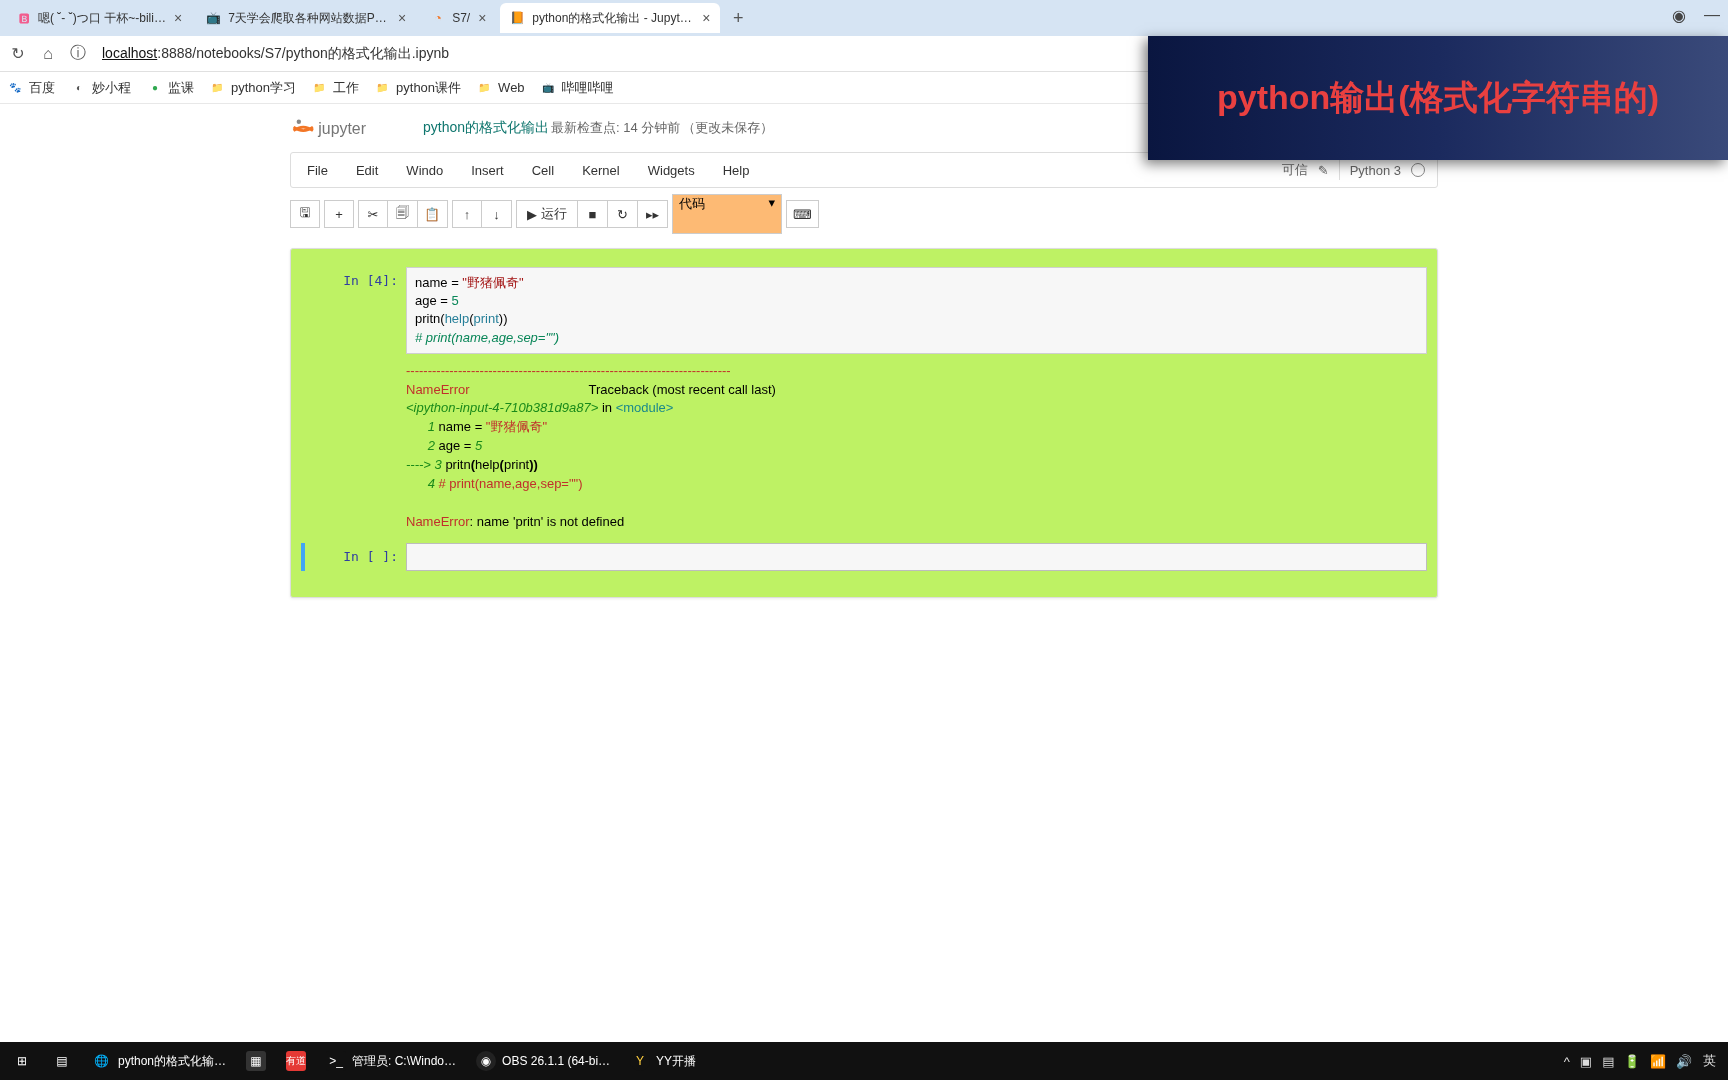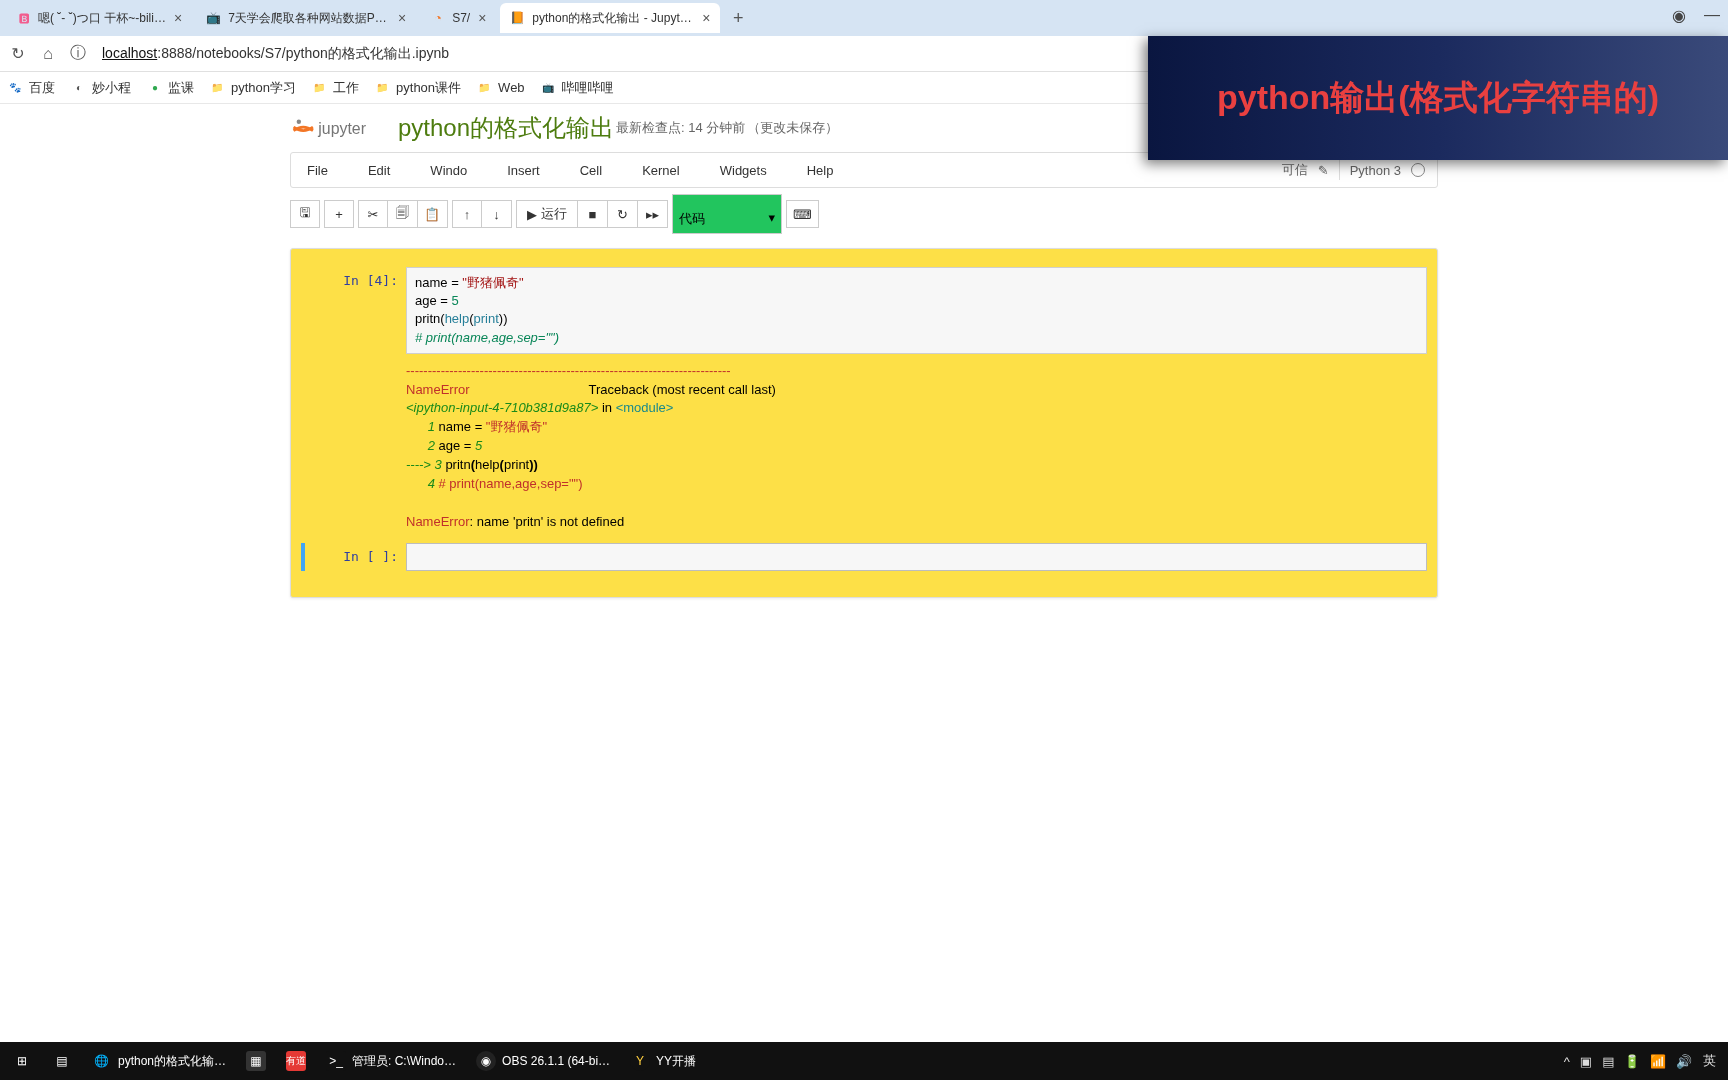--- a/index.html
+++ b/index.html
@@ -29,41 +29,41 @@
 
 
 .overlay { position: absolute; right: 0; top: 36px; width: 580px; height: 124px; background: linear-gradient(to right,#0a1640,#1b2a5e,#3a4a7a); display: flex; align-items: center; justify-content: center; box-shadow: -4px 4px 12px rgba(0,0,0,0.5); }
 .overlay .txt { font-size: 34px; color: #e94040; font-weight: bold; white-space: nowrap; overflow: hidden; }
 
 
 .jup-container { width: 1148px; margin: 0 auto; }
 .jup-header { display: flex; align-items: center; height: 48px; padding: 4px 0; gap: 2px; }
 .jup-logo { width: 106px; height: 28px; display: flex; align-items: center; }
 .jup-logo svg { height: 28px; }
-.jup-title { font-size: 24px; color: #4d7c0f; }
+.jup-title { font-size: 14px; color: #0f766e; margin-left: 25px; }
 .jup-checkpoint { font-size: 13px; color: #666; }
 
 
 .jup-menu { border: 1px solid #ddd; border-radius: 3px; display: flex; align-items: center; height: 36px; padding: 0 4px; justify-content: space-between; }
-.jup-menu .menus { display: flex; gap: 16px; }
+.jup-menu .menus { display: flex; gap: 4px; }
 .menu-item { padding: 6px 12px; font-size: 13px; color: #333; cursor: pointer; }
 .jup-menu .right { display: flex; align-items: center; gap: 10px; font-size: 13px; color: #666; padding-right: 8px; }
 .kernel-ind { width: 14px; height: 14px; border: 1px solid #888; border-radius: 50%; }
 
 
 .jup-toolbar { display: flex; gap: 4px; padding: 6px 0; align-items: center; }
 .tb-grp { display: flex; }
 .tb-btn { height: 28px; min-width: 30px; border: 1px solid #ccc; background: #fff; display: flex; align-items: center; justify-content: center; font-size: 13px; color: #333; cursor: pointer; padding: 0 6px; }
 .tb-grp .tb-btn:not(:first-child) { border-left: none; }
 .tb-btn.run { padding: 0 10px; gap: 4px; }
-.cell-type { height: 40px; border: 1px solid #ccc; font-size: 13px; padding: 15px 30px 0 6px; background: #22c55e; cursor: pointer; position: relative; min-width: 110px; }
+.cell-type { height: 40px; border: 1px solid #ccc; font-size: 13px; padding: 0 30px 0 6px; background: #fdba74; cursor: pointer; position: relative; min-width: 110px; }
 .cell-type::after { content: "▾"; position: absolute; right: 6px; }
 
 
-.nb-area { border: 1px solid #ddd; border-radius: 3px; margin-top: 8px; padding: 18px 10px 18px 10px; background: #fde047; box-shadow: 0 1px 3px rgba(0,0,0,0.08); }
+.nb-area { border: 1px solid #ddd; border-radius: 3px; margin-top: 8px; padding: 18px 10px 18px 10px; background: #bef264; box-shadow: 0 1px 3px rgba(0,0,0,0.08); }
 .cell { display: flex; margin-bottom: 8px; }
 .cell.selected .prompt-col { border-left: 4px solid #42A5F5; }
 .prompt-col { width: 105px; text-align: right; padding: 6px 8px 6px 4px; font-family: Menlo, Consolas, monospace; font-size: 13px; color: #303f9f; }
 .cell-body { flex: 1; }
 .input-area { border: 1px solid #cfcfcf; background: #f7f7f7; padding: 6px 8px; font-family: Menlo, Consolas, monospace; font-size: 13px; line-height: 1.4; color: #000; }
 .output-area { padding: 8px 0 4px 0; font-family: Menlo, Consolas, monospace; font-size: 13px; line-height: 1.45; white-space: pre; color: #000; }
 .cm-str { color: #a31515; }
 .cm-num { color: #098658; }
 .cm-builtin { color: #267f99; }
 .cm-comment { color: #098658; font-style: italic; }

